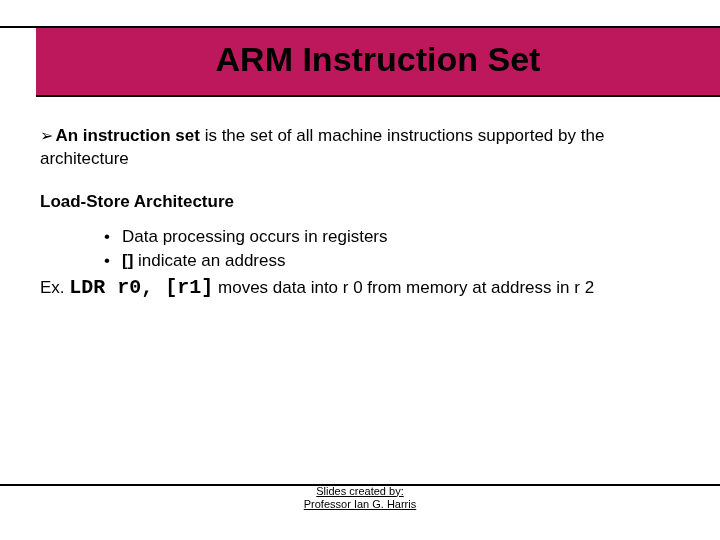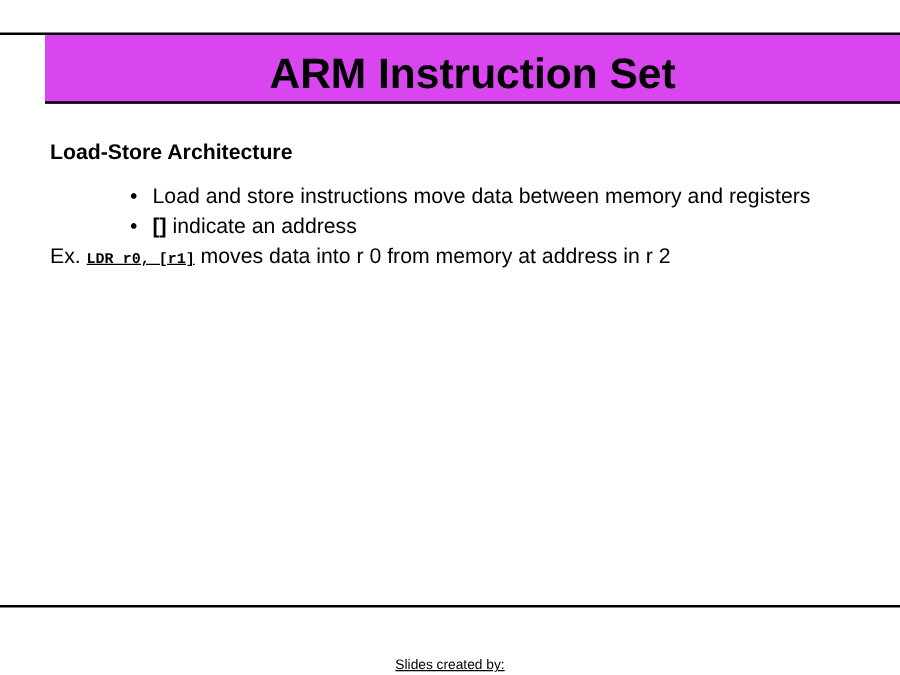--- a/index.html
+++ b/index.html
@@ -9,23 +9,23 @@
     background: #fff;
     color: #000;
     position: relative;
   }
   .top-spacer {
     height: 28px;
     background: #fff;
     border-bottom: 2px solid #000;
   }
   .title-bar {
-    background: #d946ef;
+    background: #be185d;
     border-bottom: 2px solid #000;
-    padding: 12px 0 2px 0;
+    padding: 12px 0 16px 0;
     text-align: center;
     margin-left: 36px;
   }
   .title-bar h1 {
     font-size: 34px;
     font-weight: bold;
     letter-spacing: 0px;
   }
   .content {
     padding: 28px 40px 0 40px;
@@ -67,68 +67,71 @@
   .li3-bold { font-weight: bold; }
   .example {
     margin-top: 1px;
   }
   .example .ex-line {
     margin-bottom: 0;
   }
   .mono {
     font-family: "Courier New", Courier, monospace;
     font-weight: bold;
-    font-size: 12px;
-    text-decoration: underline;
+    font-size: 20px;
   }
   .indent-code {
     padding-left: 38px;
   }
   .footer-rule {
     position: absolute;
     left: 0;
     bottom: 54px;
     width: 100%;
     border-top: 2px solid #000;
   }
   .footer {
     position: absolute;
-    bottom: 0;
+    bottom: 28px;
     width: 100%;
     text-align: center;
     font-size: 11px;
     line-height: 1.25;
     text-decoration: underline;
   }
 </style>
 </head>
 <body>
 
 <div class="top-spacer"></div>
 
 <div class="title-bar">
   <h1>ARM Instruction Set</h1>
 </div>
 
 <div class="content">
 
+  <p class="intro">
+    <span class="arrow">➢</span><span class="bold">An instruction set</span><span> is the set of all machine instructions supported by the architecture</span>
+  </p>
 
   <p class="section-head">Load-Store Architecture</p>
 
   <ul class="bullets">
-    <li>Load and store instructions move data between memory and registers</li>
+    <li>Data processing occurs in registers</li>
     <li>
       <span class="li3-bold">[]</span><span> indicate an address</span>
     </li>
   </ul>
 
   <div class="example">
     <p class="ex-line">
       <span>Ex. </span><span class="mono">LDR r0, [r1]</span><span> moves data into r 0 from memory at address in r 2</span>
     </p>
   </div>
 
 </div>
 
 <div class="footer-rule"></div>
 <div class="footer">
   <div>Slides created by: </div>
+  <div>Professor Ian G. Harris </div>
 </div>
 
 </body></html>

